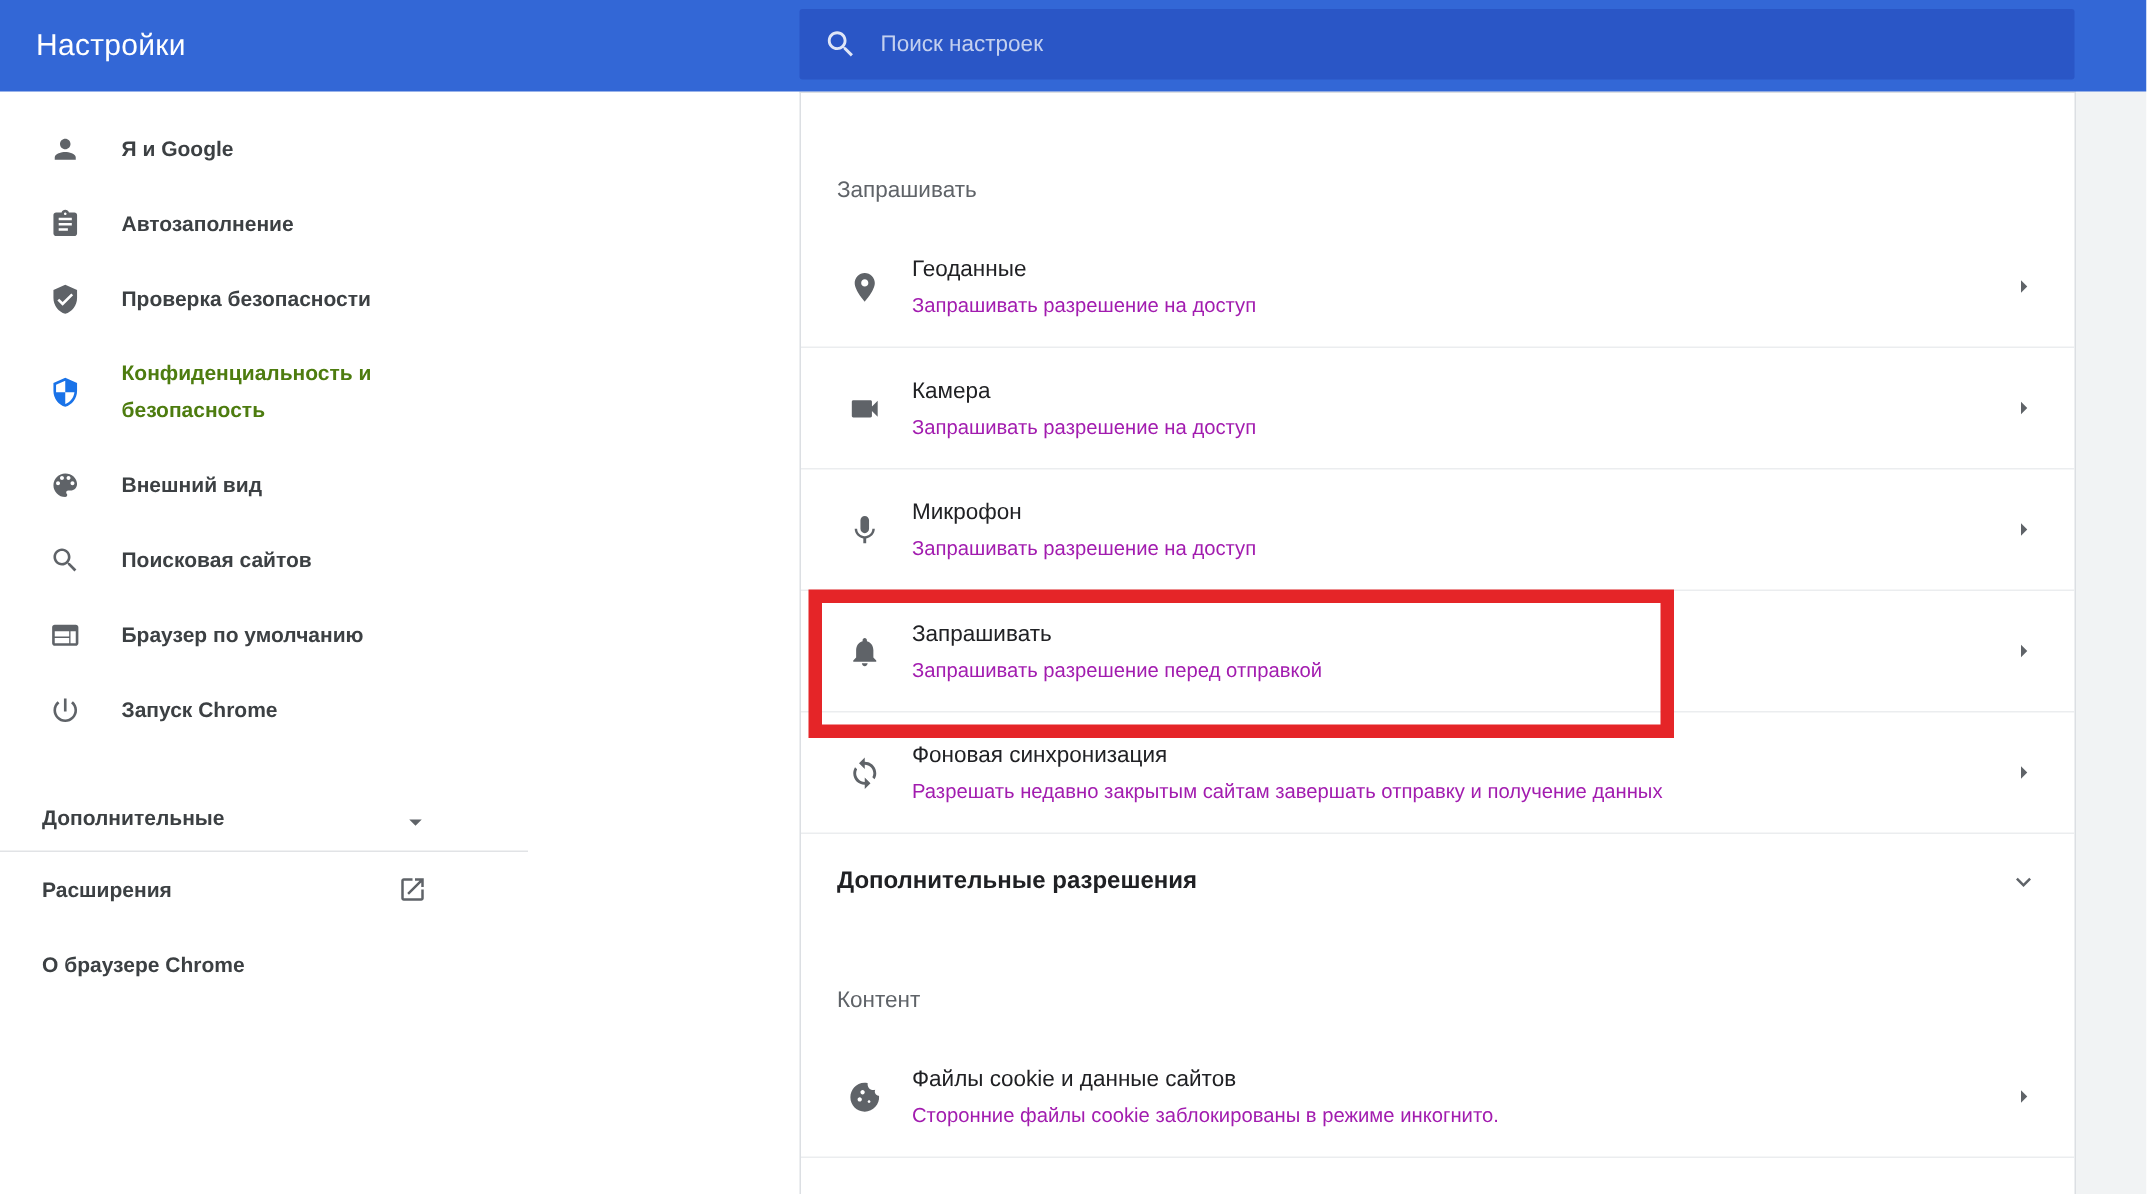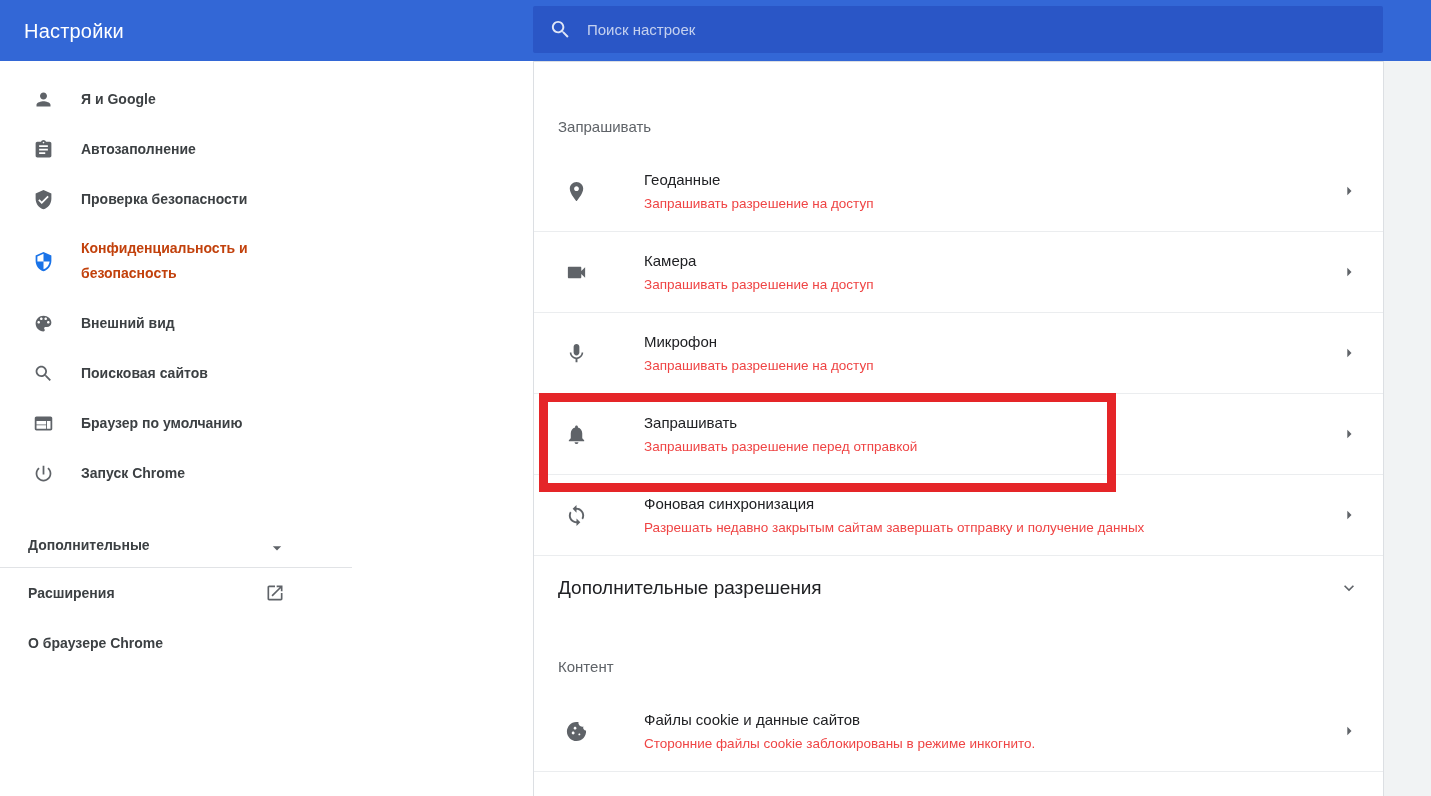--- a/index.html
+++ b/index.html
@@ -16,48 +16,48 @@
   .search-input { flex:1; margin-left:15px; margin-right:12px; background:transparent; border:none; outline:none;
                   color:#ffffff; font-size:15px; font-family:inherit; }
   .search-input::placeholder { color:rgba(255,255,255,.72); }
 
   
   .sidebar { position:absolute; left:0; top:61px; width:352px; padding-top:13px; background:#ffffff; }
   .nav-item { display:flex; align-items:center; height:50px; padding-left:33px; cursor:pointer; }
   .nav-item .nicon { width:21px; height:21px; flex:none; fill:#5f6368; margin-right:27px; }
   .nav-label { font-size:14px; font-weight:700; color:#3c4043; line-height:25px; }
   .nav-item.active .nicon { fill:#1a73e8; }
-  .nav-item.active .nav-label { color:#c2410c; }
+  .nav-item.active .nav-label { color:#4d7c0f; }
   .nav-item.twoline { height:74px; }
   .nav-item.twoline .nav-label { max-width:215px; }
   .nav-advanced { display:flex; align-items:flex-end; justify-content:space-between;
                   height:50px; margin-top:10px; padding-left:28px; padding-right:65px; cursor:pointer; }
   .nav-advanced .dropicon { width:20px; height:20px; fill:#5f6368; }
   .nav-divider { border:none; border-top:1px solid #e1e3e6; margin-top:9px; }
   .nav-footer-item { display:flex; align-items:center; justify-content:space-between;
                      height:50px; padding-left:28px; padding-right:67px; cursor:pointer; }
   .nav-footer-item:first-of-type { margin-top:10px; }
   .nav-footer-item .extlink { width:20px; height:20px; fill:#5f6368; }
 
   
   .right-gutter { position:absolute; left:1384px; top:61px; width:47px; height:735px; background:#f1f3f4; }
   .card { position:absolute; left:533px; top:61px; width:851px; height:735px; background:#ffffff;
           border:1px solid #dcdfe3; border-bottom:none; }
   .section-title { margin:56px 0 15px 24px; font-size:15px; font-weight:500; color:#5f6368; line-height:18px; }
   .section-title.second { margin-top:38px; }
   .row { display:flex; align-items:center; height:81px; padding:0 24px 0 31px;
          border-bottom:1px solid #ebedef; cursor:pointer; }
   .row .ricon { width:23px; height:23px; flex:none; fill:#5f6368; margin-right:20px; }
-  .row-text { display:flex; flex-direction:column;margin-left:36px; }
+  .row-text { display:flex; flex-direction:column; }
   .row-title { font-size:15px; color:#202124; line-height:20px; margin-bottom:5px; }
-  .row-sub { font-size:13.5px; color:#ef4444; line-height:18px; }
+  .row-sub { font-size:13.5px; color:#a21caf; line-height:18px; }
   .row .arrow { width:20px; height:20px; margin-left:auto; flex:none; fill:#5f6368; }
   .expander-row { display:flex; align-items:center; justify-content:space-between;
                   height:64px; padding:0 24px; cursor:pointer; }
-  .expander-label { font-size:19px; color:#202124; }
+  .expander-label { font-size:16px; color:#202124;font-weight:bold; }
   .expander-row .chev { width:20px; height:20px; fill:#5f6368; }
 
   
   .highlight-box { position:absolute; left:539px; top:393px; width:577px; height:99px;
                    border:9px solid #e52528; z-index:20; pointer-events:none; }
 </style>
 </head>
 <body>
 
 <header class="header">

